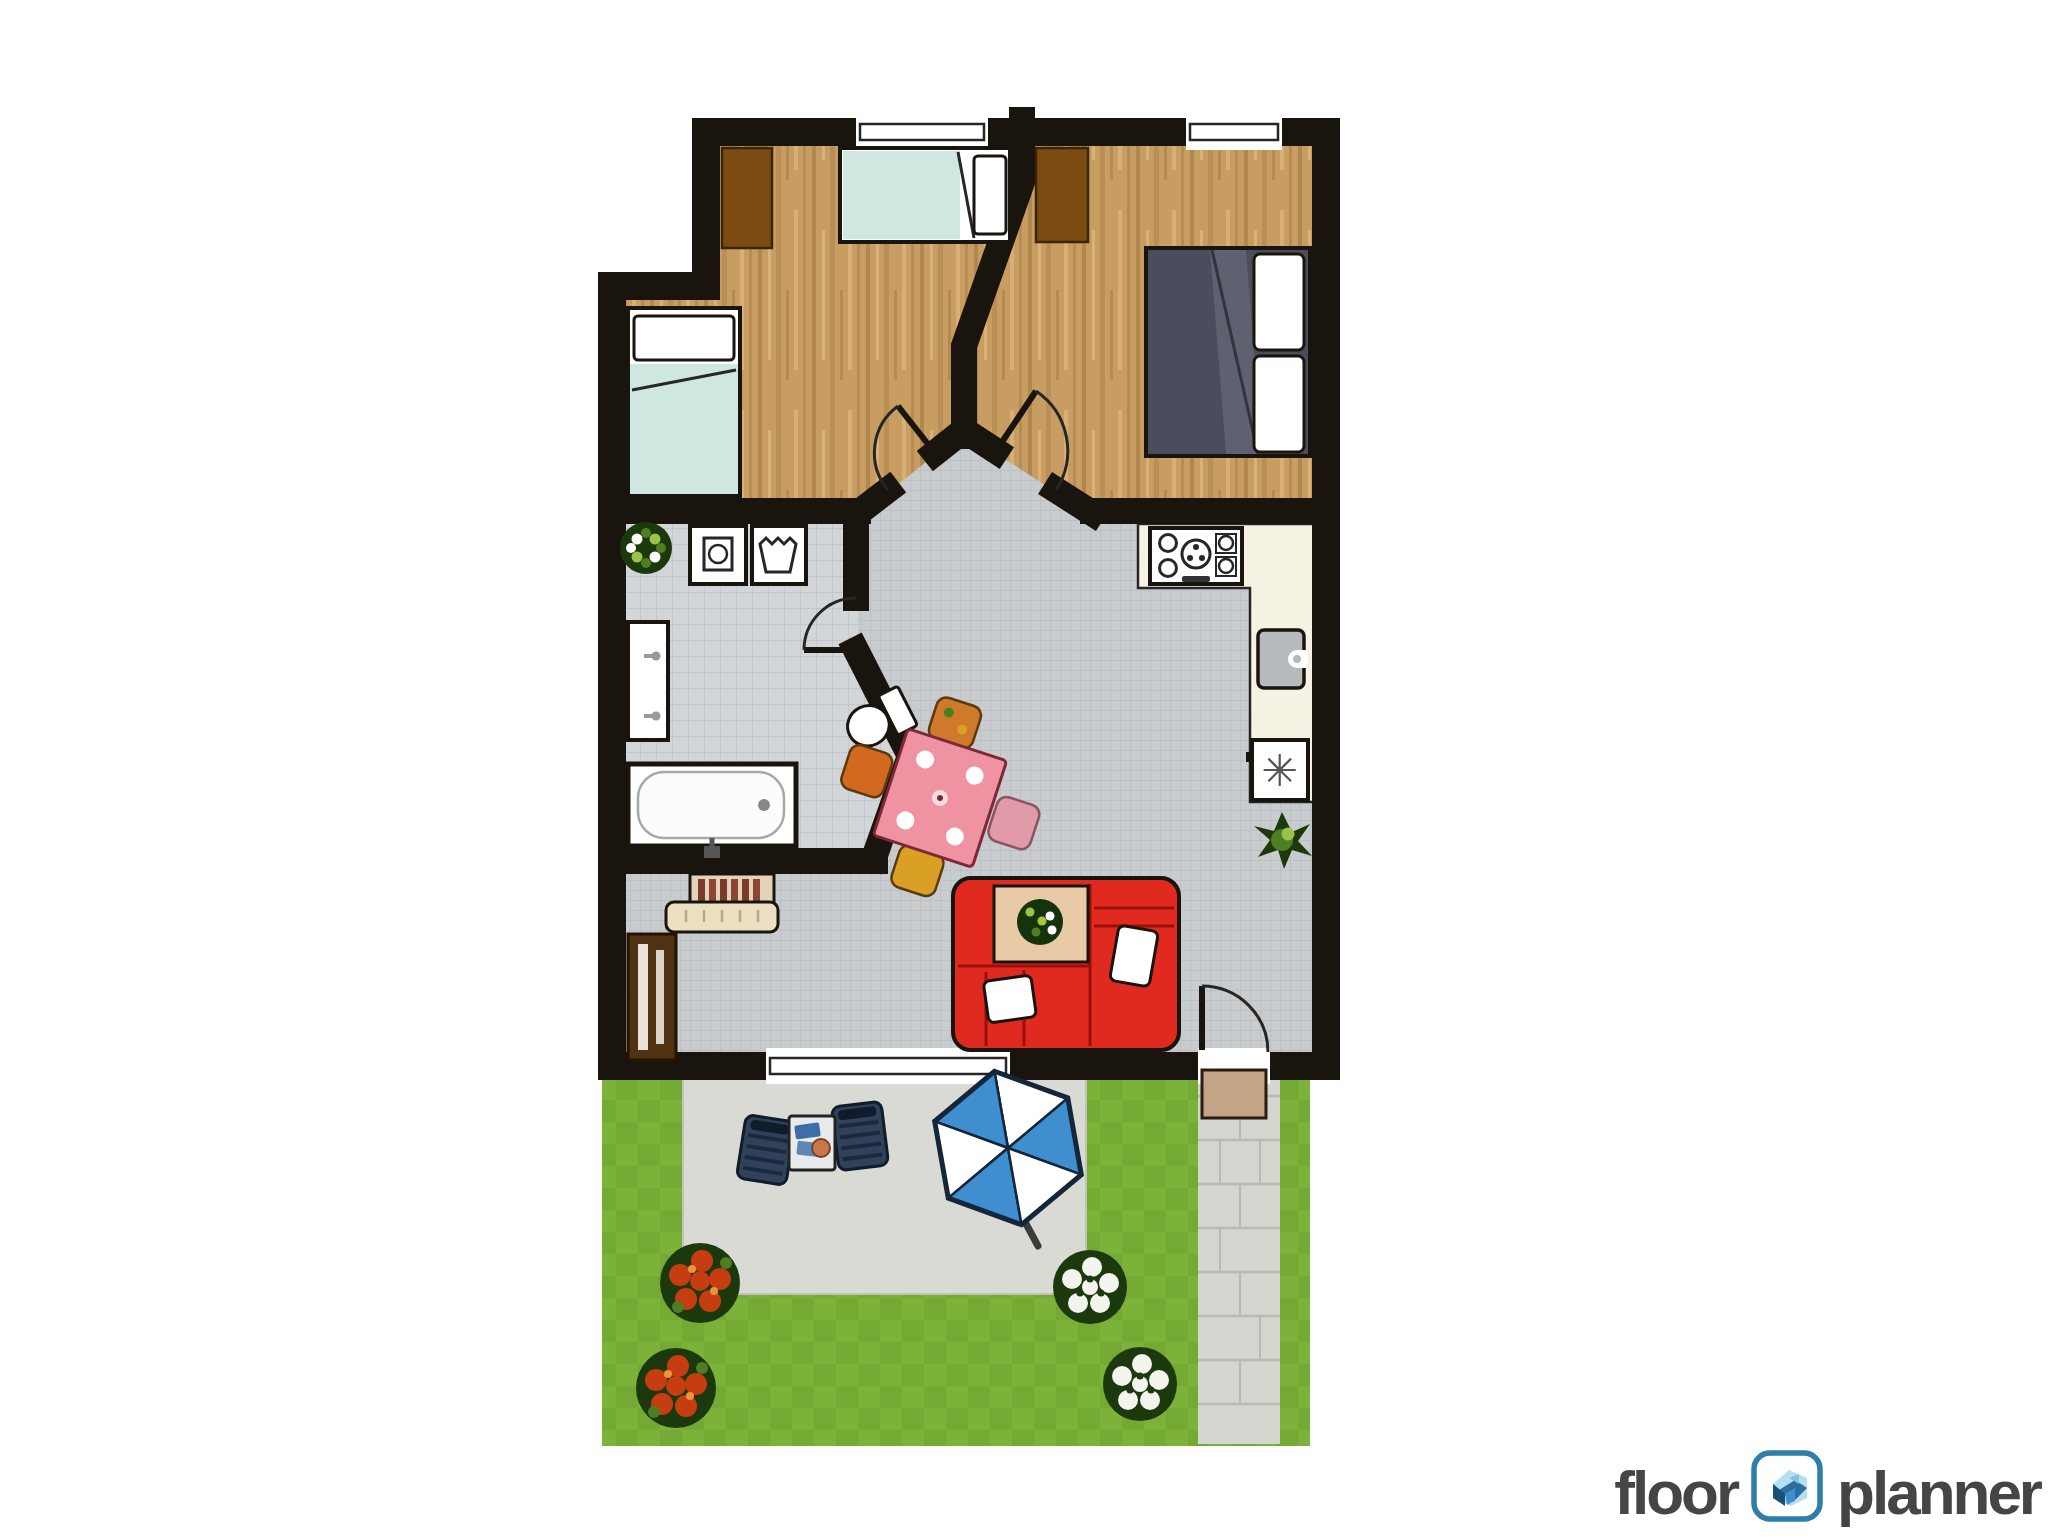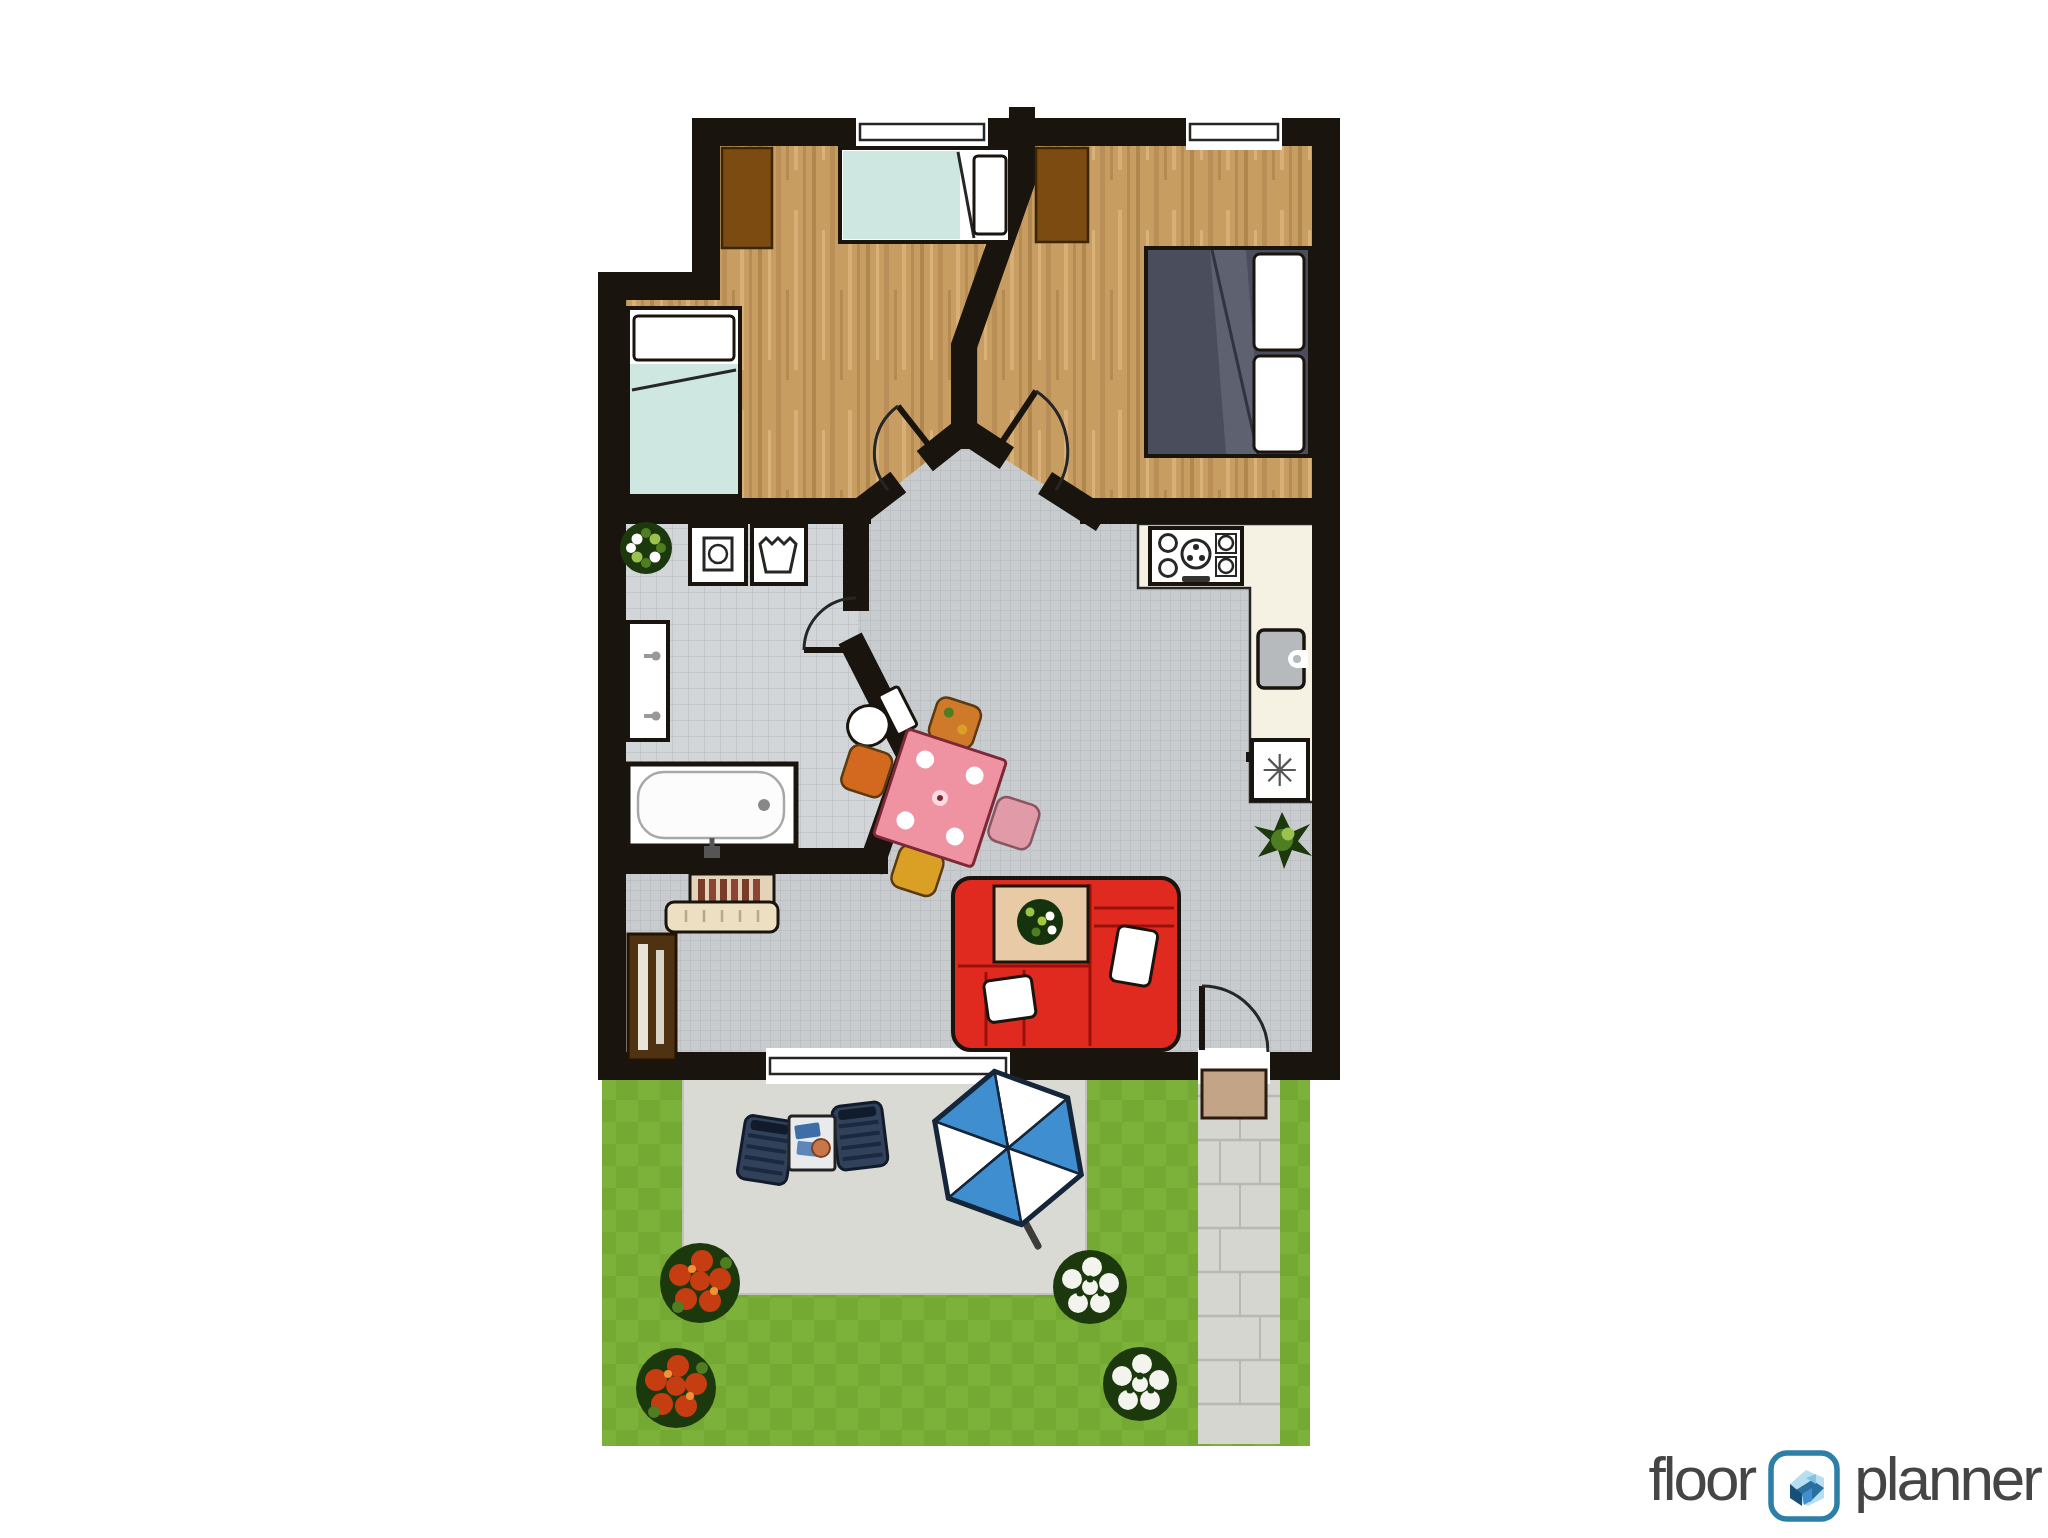--- a/index.html
+++ b/index.html
@@ -1,20 +1,20 @@
 <!DOCTYPE html>
 <html style="--c-wall: #1a140e; --c-ink: #262626; --c-wood: #c79d62; --c-woodDark: #a87e49; --c-woodLight: #d9b279; --c-tile: #c9ccce; --c-tileLine: #b4b7ba; --c-bath: #d3d6d9; --c-bathLine: #bfc2c5; --c-counter: #f5f1e3; --c-steel: #b7babd; --c-grass: #74a934; --c-grassLight: #7cb23a; --c-patio: #dadad5; --c-path: #d6d6d1; --c-pathLine: #b9b9b2; --c-mat: #c3a486; --c-matEdge: #2a1c10; --c-red: #e02a20; --c-redSeam: #991009; --c-teal: #cfe7e1; --c-darkbed: #4a4e5c; --c-bedshade: #5d6170; --c-bedfold: #30343f; --c-brown: #7b4b12; --c-brownEdge: #3a2505; --c-pink: #ef93a2; --c-pinkEdge: #7c2836; --c-chairOrange: #cf7a2a; --c-chairRust: #d2691e; --c-chairYellow: #daa025; --c-chairPink: #e09aa8; --c-tan: #e8caa6; --c-plantDark: #1c380d; --c-plantMid: #4e7d22; --c-plantLight: #9cc24e; --c-navy: #31415a; --c-navyDark: #101b2b; --c-navySlat: #1b2940; --c-blue: #3e8ed0; --c-white: #ffffff; --c-flower: #c63d12; --c-flowerHi: #f09238; --c-petalWhite: #f4f4ef; --c-logoText: #454545; --c-logoTeal: #2d7fa8;"><head>
 <meta charset="utf-8">
 <style>
   html,body{margin:0;padding:0;background:#ffffff;}
   .stage{position:relative;width:2048px;height:1538px;background:#ffffff;overflow:hidden;
          font-family:"Liberation Sans",sans-serif;}
   .plan-svg{position:absolute;left:0;top:0;width:2048px;height:1538px;}
-  .logo{position:absolute;right:8px;bottom:14px;display:flex;align-items:flex-start;gap:12px;
-        color:var(--c-logoText);font-weight:normal;font-size:62px;letter-spacing:-3px;line-height:1;}
+  .logo{position:absolute;right:8px;bottom:14px;display:flex;align-items:flex-end;gap:12px;
+        color:var(--c-logoText);font-weight:bold;font-size:62px;letter-spacing:-3px;line-height:1;}
   .logo .word{display:inline-block;}
 </style>
 </head>
 <body>
 
 <div class="stage">
 
 <svg class="plan-svg" viewBox="0 0 2048 1538">
   <defs>
     <pattern id="woodP" patternUnits="userSpaceOnUse" width="54" height="200">

